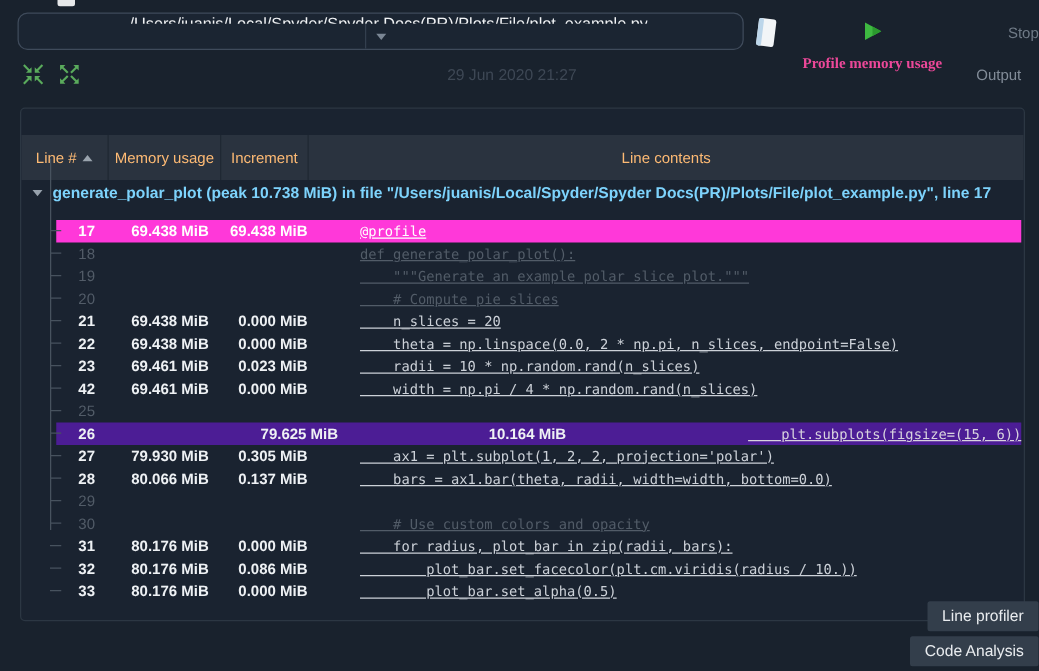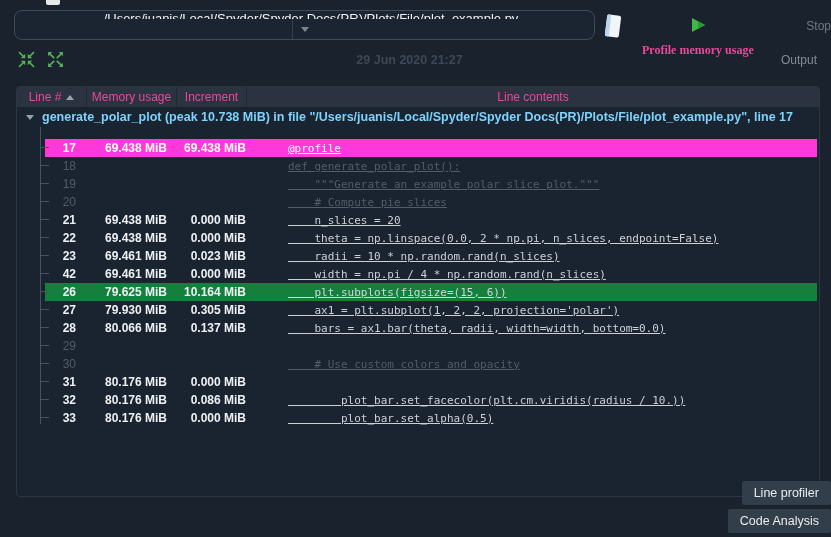--- a/index.html
+++ b/index.html
@@ -24,30 +24,30 @@
   .combo-arrow-box { width:25px; height:20px; border-left:1px solid #333f4e; display:flex; align-items:center; justify-content:center; }
   .chevron-down { width:0; height:0; border-left:4px solid transparent; border-right:4px solid transparent; border-top:5px solid #7a8694; }
   .nb-icon { left:601px; top:13px; }
   .run-btn { left:642px; top:16px; display:flex; align-items:center; gap:9px; cursor:default; }
   .run-label { font-size:12px; font-weight:bold; color:#ec4899;font-family:Liberation Serif, serif; }
   .stop-label { right:0; top:19px; font-size:12px; color:#6f7a86; }
 
   .mini-btn { width:17px; height:17px; }
   .collapse-btn { left:18px; top:51px; }
   .expand-btn { left:47px; top:51px; }
-  .date-label { left:0; right:12px; top:53px; text-align:center; font-size:12.5px; font-weight:bold; color:#3e4855; }
+  .date-label { left:0; right:12px; top:53px; text-align:center; font-size:12.5px; font-weight:normal; color:#3e4855; }
   .output-label { right:14px; top:53px; font-size:12px; color:#828c98; }
 
   
   .panel {
     left:16px; top:86px; width:804px; height:411px;
     background:#1a2330; border:1px solid #2c3743; border-radius:4px;
     overflow:hidden;
   }
-  .thead { display:flex; height:20px; background:#2a333f; font-size:12px; color:#ec4899; }
+  .thead { display:flex; height:36px; background:#2a333f; font-size:12px; color:#fdba74;margin-top:21px; }
   .th { display:flex; align-items:center; justify-content:center; gap:5px; border-right:1px solid #1f2833; }
   .th:last-child { border-right:none; }
   .th-line { width:70px; }
   .th-mem  { width:90px; }
   .th-inc  { width:70px; }
   .th-code { flex:1; }
   .sort-arrow { width:0; height:0; border-left:4px solid transparent; border-right:4px solid transparent; border-bottom:5px solid #9aa4ae; }
 
   .root-row { display:flex; align-items:center; height:20px; font-size:12.5px; font-weight:bold; color:#7dd3fc; white-space:nowrap; overflow:hidden; }
   .tree-arrow { margin-left:9px; width:0; height:0; border-left:4px solid transparent; border-right:4px solid transparent; border-top:5px solid #97a1ac; }
@@ -61,21 +61,21 @@
   }
   .row::before { content:""; position:absolute; left:-5px; top:8px; width:9px; height:1px; background:#47525e; }
   .c-line { width:31px; text-align:right; font-weight:600; color:#eef1f4; }
   .c-mem  { width:91px; text-align:right; font-weight:600; color:#eef1f4; }
   .c-inc  { width:79px; text-align:right; font-weight:600; color:#eef1f4; }
   .c-code { padding-left:42px; font-family:"DejaVu Sans Mono", monospace; font-size:11px; color:#ccd1d8; white-space:pre;text-decoration:underline; }
   .row.dim .c-line, .row.dim .c-code { color:#525c68; font-weight:normal; }
   .row.hl-magenta { background:#ff38d9;margin-top:12px; }
   .row.hl-magenta .c-line, .row.hl-magenta .c-mem, .row.hl-magenta .c-inc { color:#ffffff; }
   .row.hl-magenta .c-code { color:#ffffff; }
-  .row.hl-purple { background:#15803d; }
+  .row.hl-purple { background:#4c1d95;justify-content:space-between; }
   .row.hl-purple .c-code { color:#d8d3de; }
 
   
   .tabbar { left:0; right:0; top:508px; height:29px; display:flex; justify-content:center; align-items:flex-end; gap:4px; }
   .tab {
     height:24px; line-height:24px; padding:0 12px; font-size:12.5px;
     background:#333e4b; color:#e9ecef; border-radius:2px; cursor:default;
   }
   .tab.active { height:27px; line-height:24px; background:#3f4d5c; border-top:3px solid #2e7bc4; border-radius:2px 2px 0 0; }
 </style>
@@ -199,20 +199,26 @@
         <span class="c-mem">69.461 MiB</span>
         <span class="c-inc">0.023 MiB</span>
         <span class="c-code">    radii = 10 * np.random.rand(n_slices)</span>
       </div>
       <div class="row">
         <span class="c-line">42</span>
         <span class="c-mem">69.461 MiB</span>
         <span class="c-inc">0.000 MiB</span>
         <span class="c-code">    width = np.pi / 4 * np.random.rand(n_slices)</span>
       </div>
+      <div class="row dim">
+        <span class="c-line">25</span>
+        <span class="c-mem"></span>
+        <span class="c-inc"></span>
+        <span class="c-code"></span>
+      </div>
       <div class="row hl-purple">
         <span class="c-line">26</span>
         <span class="c-mem">79.625 MiB</span>
         <span class="c-inc">10.164 MiB</span>
         <span class="c-code">    plt.subplots(figsize=(15, 6))</span>
       </div>
       <div class="row">
         <span class="c-line">27</span>
         <span class="c-mem">79.930 MiB</span>
         <span class="c-inc">0.305 MiB</span>
@@ -233,20 +239,21 @@
       <div class="row dim">
         <span class="c-line">30</span>
         <span class="c-mem"></span>
         <span class="c-inc"></span>
         <span class="c-code">    # Use custom colors and opacity</span>
       </div>
       <div class="row">
         <span class="c-line">31</span>
         <span class="c-mem">80.176 MiB</span>
         <span class="c-inc">0.000 MiB</span>
+        <span class="c-code">    for radius, plot_bar in zip(radii, bars):</span>
       </div>
       <div class="row">
         <span class="c-line">32</span>
         <span class="c-mem">80.176 MiB</span>
         <span class="c-inc">0.086 MiB</span>
         <span class="c-code">        plot_bar.set_facecolor(plt.cm.viridis(radius / 10.))</span>
       </div>
       <div class="row">
         <span class="c-line">33</span>
         <span class="c-mem">80.176 MiB</span>

